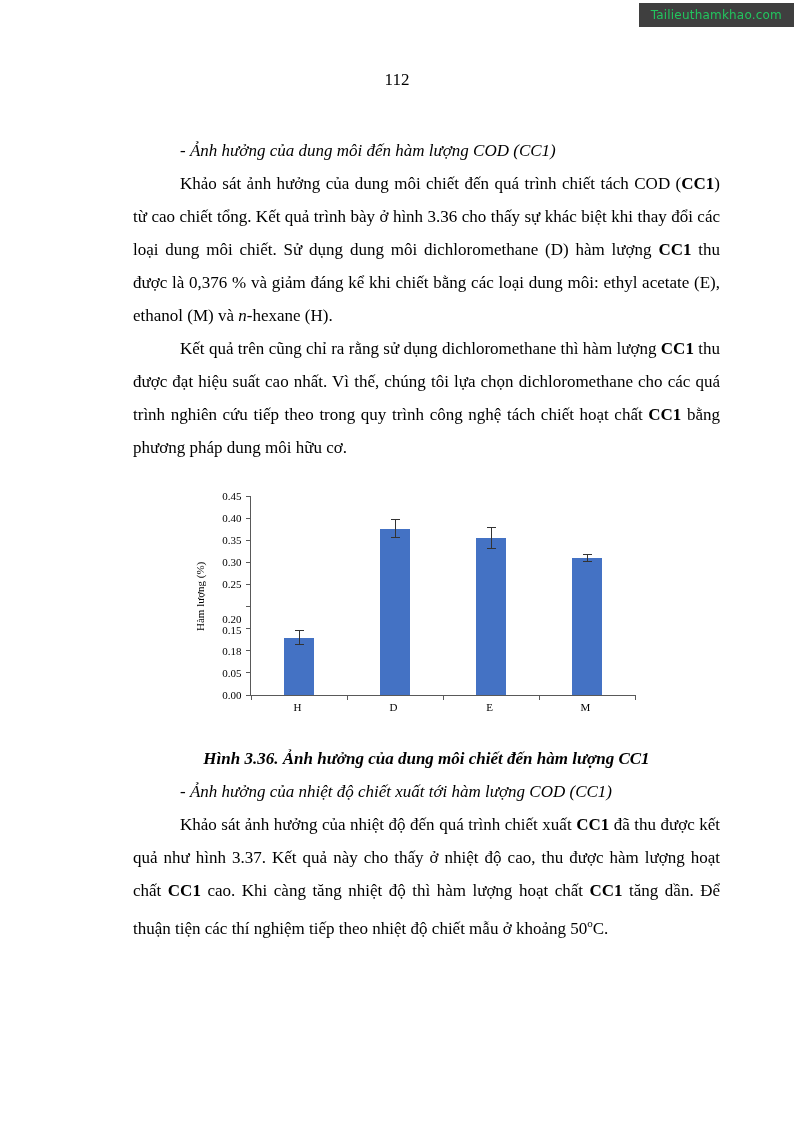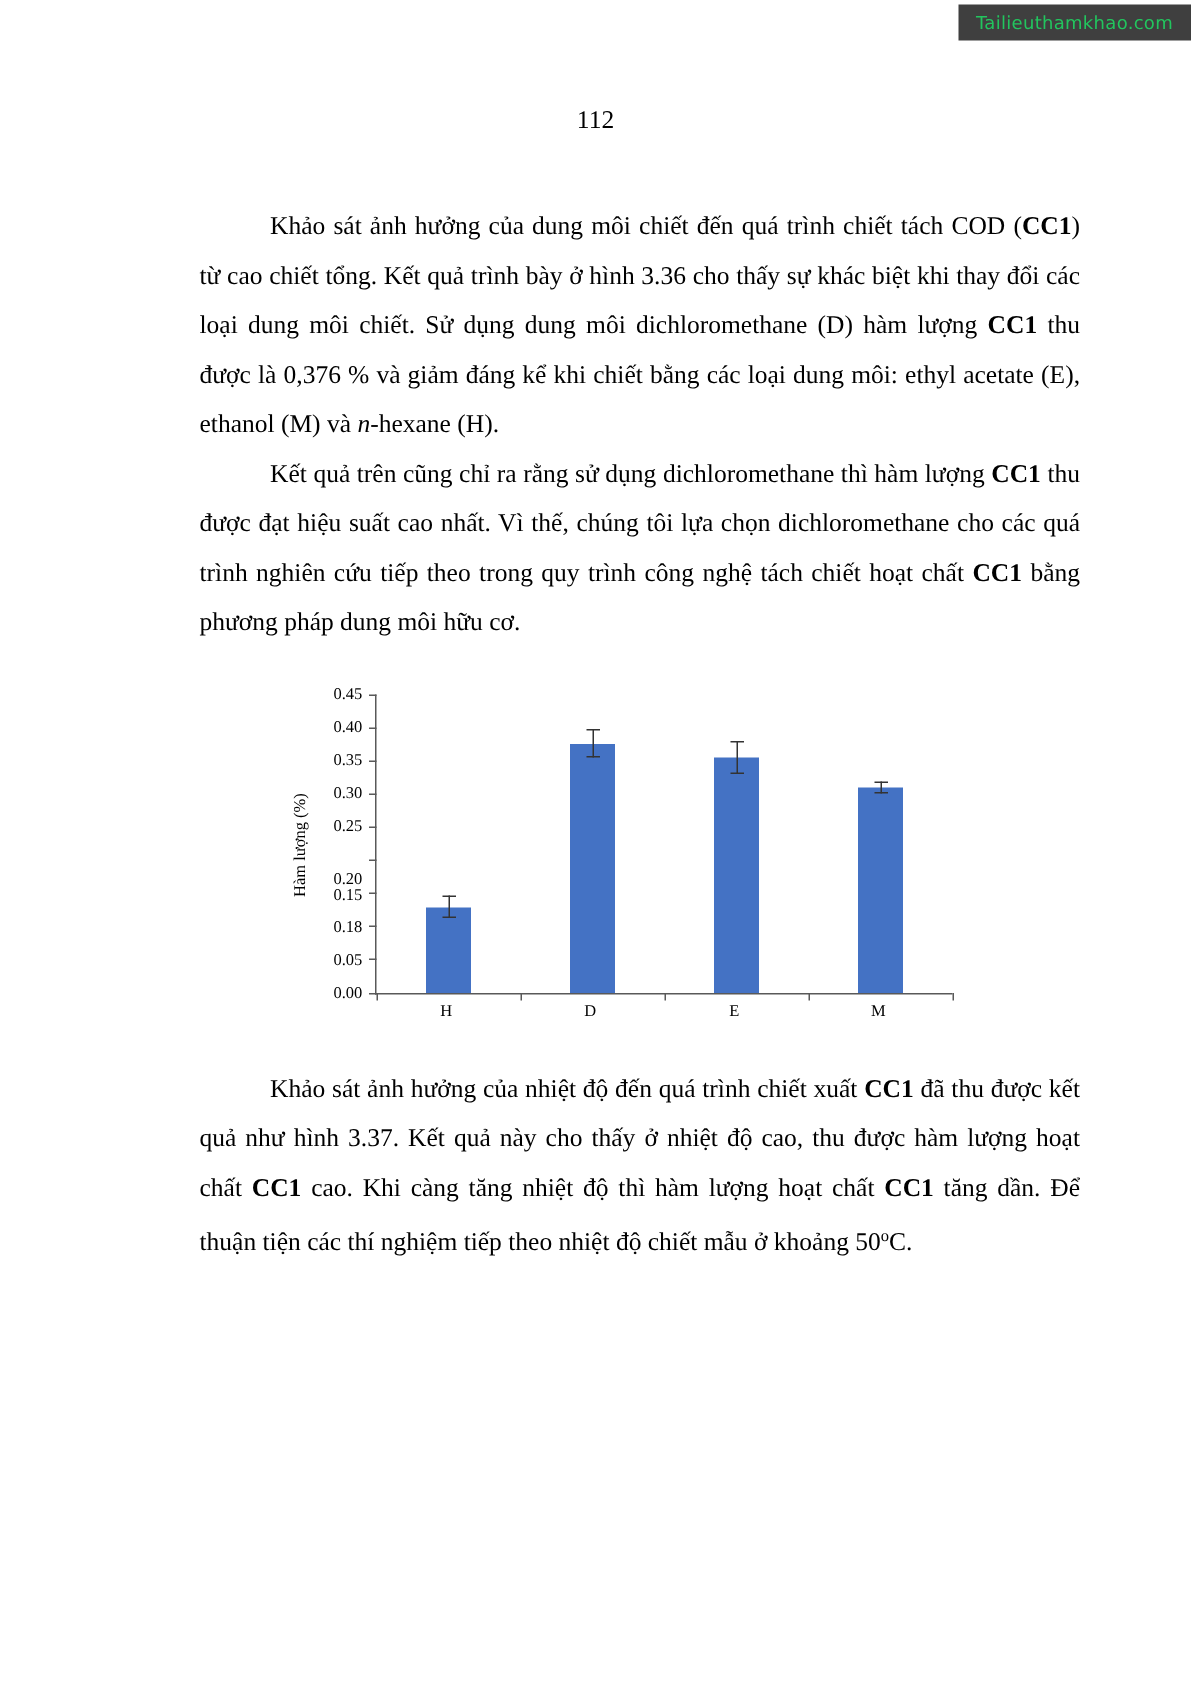--- a/index.html
+++ b/index.html
@@ -41,20 +41,21 @@
 </head>
 <body>
 
 <div class="watermark">Tailieuthamkhao.com</div>
 
 <div class="page-number">112</div>
 
 <div class="content">
 
 
+  <div class="sub">- Ảnh hưởng của dung môi đến hàm lượng COD (CC1)</div>
 
   <div class="para"><span>Khảo sát ảnh hưởng của dung môi chiết đến quá trình chiết tách COD (</span><span style="font-weight: bold;">CC1</span><span>) từ cao chiết tổng. Kết quả trình bày ở hình 3.36 cho thấy sự khác biệt khi thay đổi các loại dung môi chiết. Sử dụng dung môi dichloromethane (D) hàm lượng </span><span style="font-weight: bold;">CC1</span><span> thu được là 0,376 % và giảm đáng kể khi chiết bằng các loại dung môi: ethyl acetate (E), ethanol (M) và </span><span style="font-style: italic;">n</span><span>-hexane (H).</span></div>
 
   <div class="para"><span>Kết quả trên cũng chỉ ra rằng sử dụng dichloromethane thì hàm lượng </span><span style="font-weight: bold;">CC1</span><span> thu được đạt hiệu suất cao nhất. Vì thế, chúng tôi lựa chọn dichloromethane cho các quá trình nghiên cứu tiếp theo trong quy trình công nghệ tách chiết hoạt chất </span><span style="font-weight: bold;">CC1</span><span> bằng phương pháp dung môi hữu cơ.</span></div>
 
   <div class="chart">
     <div class="ylabel">Hàm lượng (%)</div>
     <div class="yticks">
         <div class="ytick" style="top: 199px;">0.00</div>
         <div class="ytick" style="top: 176.889px;">0.05</div>
@@ -93,17 +94,19 @@
         <div class="err" style="left: 336px; bottom: 132.667px; height: 8.84444px;"></div>
       </div>
     <div class="xticks">
         <div class="xtick" style="left: 48px;">H</div>
         <div class="xtick" style="left: 144px;">D</div>
         <div class="xtick" style="left: 240px;">E</div>
         <div class="xtick" style="left: 336px;">M</div>
       </div>
   </div>
 
+  <div class="caption">Hình 3.36. Ảnh hưởng của dung môi chiết đến hàm lượng CC1</div>
 
+  <div class="sub">- Ảnh hưởng của nhiệt độ chiết xuất tới hàm lượng COD (CC1)</div>
 
   <div class="para"><span>Khảo sát ảnh hưởng của nhiệt độ đến quá trình chiết xuất </span><span style="font-weight: bold;">CC1</span><span> đã thu được kết quả như hình 3.37. Kết quả này cho thấy ở nhiệt độ cao, thu được hàm lượng hoạt chất </span><span style="font-weight: bold;">CC1</span><span> cao. Khi càng tăng nhiệt độ thì hàm lượng hoạt chất </span><span style="font-weight: bold;">CC1</span><span> tăng dần. Để thuận tiện các thí nghiệm tiếp theo nhiệt độ chiết mẫu ở khoảng 50</span><sup>o</sup><span>C.</span></div>
 
 </div>
 
 </body></html>

